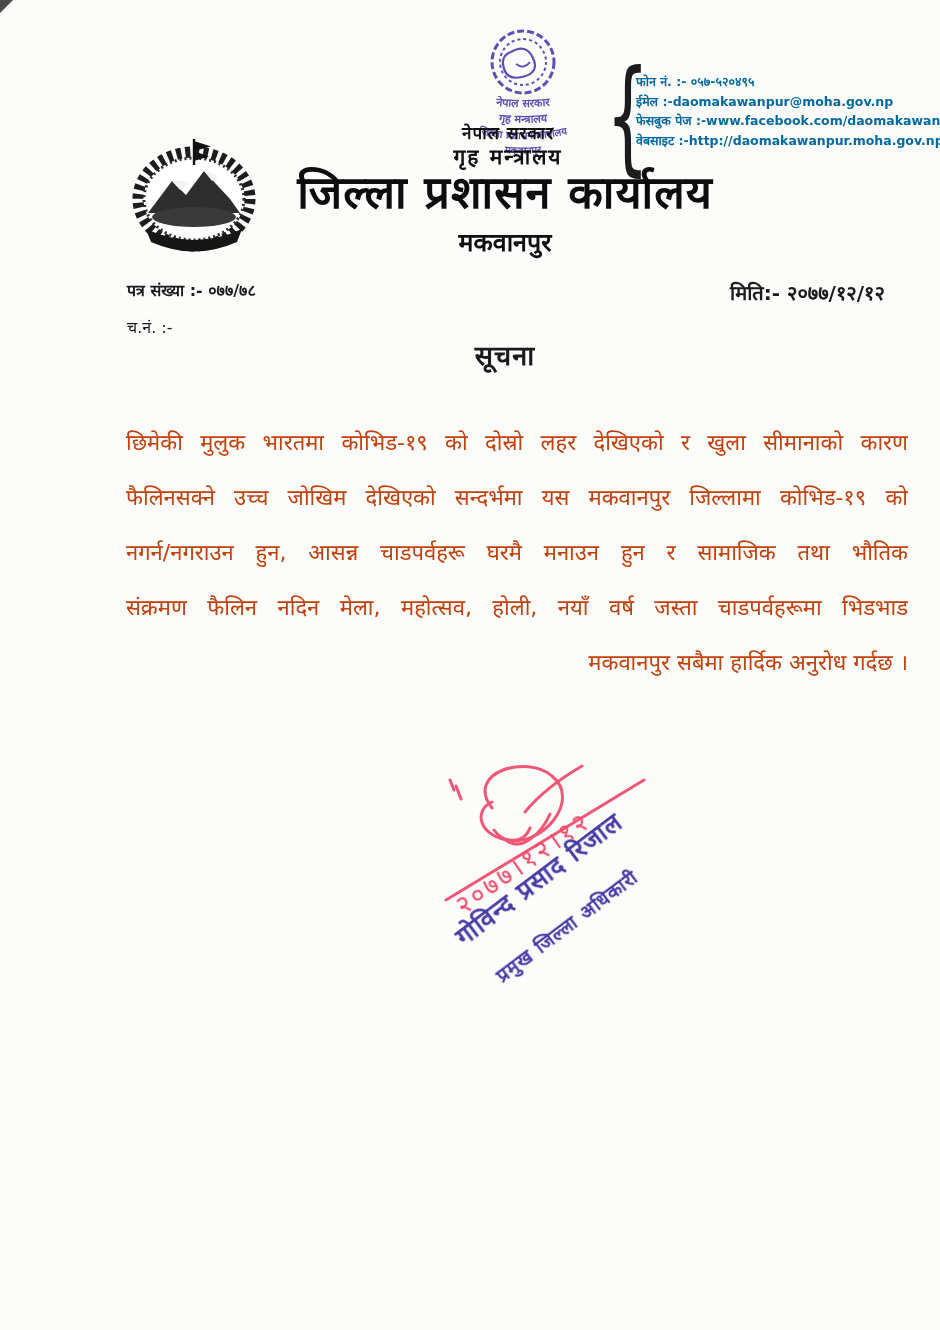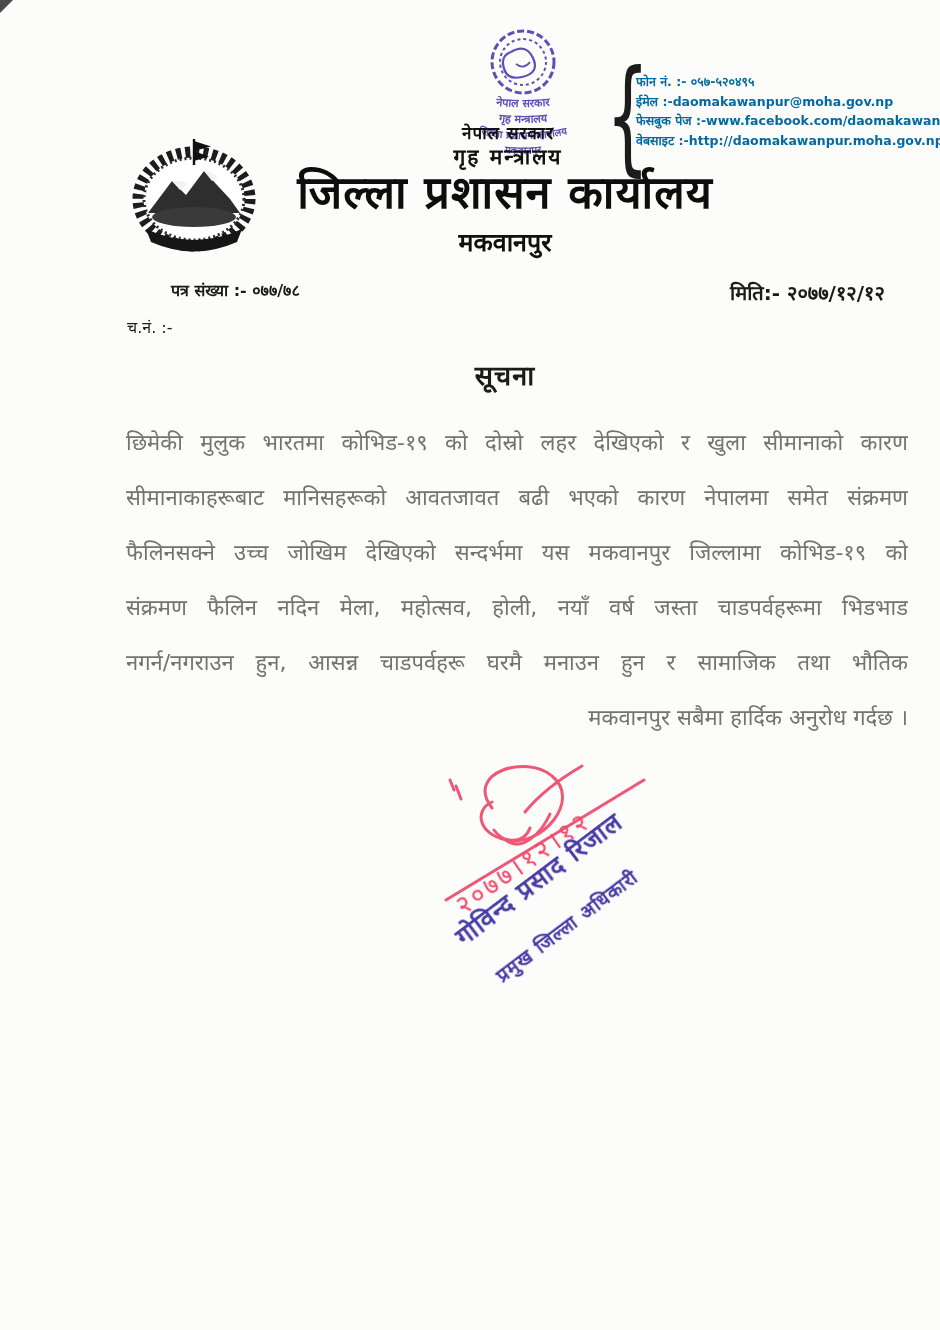--- a/index.html
+++ b/index.html
@@ -22,28 +22,28 @@
 
   .seal-svg{left:418px;top:22px;opacity:.93;filter:blur(.3px);}
   .emblem-svg{left:130px;top:137px;}
 
   
   .brace{left:606px;top:62px;font-size:124px;line-height:108px;color:#1c1c1c;transform:scaleX(.55);transform-origin:left top;font-weight:400;}
   .contact{left:636px;top:72px;width:290px;}
   .contact-line{font-size:12.5px;line-height:19.5px;font-weight:700;color:#0369a1;white-space:nowrap;}
 
   
-  .ref-no{left:127px;top:279px;font-size:16px;font-weight:700;margin-left:44px;}
+  .ref-no{left:127px;top:279px;font-size:16px;font-weight:700;}
   .ch-no{left:127px;top:316px;font-size:16px;font-weight:400;}
   .date{left:730px;top:279px;font-size:20px;font-weight:700;}
 
   
-  .notice-title{left:245px;top:336px;width:520px;text-align:center;font-size:27px;font-weight:700;letter-spacing:1px;margin-top:20px;}
+  .notice-title{left:245px;top:336px;width:520px;text-align:center;font-size:27px;font-weight:700;letter-spacing:1px;}
   .body-text{left:126px;top:415px;width:782px;}
-  .body-line{font-size:22px;line-height:55px;height:55px;overflow:hidden;text-align:justify;color:#737373;}
+  .body-line{font-size:22px;line-height:55px;height:55px;overflow:hidden;text-align:justify;color:#c2410c;}
   .body-line::after{content:"";display:inline-block;width:100%;}
   .body-line.last{text-align:right;}
   .body-line.last::after{display:none;}
 
   
   .sig-svg{left:430px;top:750px;}
   .sig-date{left:468px;top:886px;transform:rotate(-35deg);transform-origin:left bottom;
     font-size:26px;letter-spacing:3px;color:#ef4a6c;font-weight:400;white-space:nowrap;filter:blur(.2px);}
   .stamp-name{left:468px;top:918px;transform:rotate(-37deg);transform-origin:left bottom;
     font-size:25px;font-weight:700;color:#473ba6;white-space:nowrap;letter-spacing:1px;filter:blur(.25px);}
@@ -104,24 +104,23 @@
     <div class="contact-line">वेबसाइट :-http://daomakawanpur.moha.gov.np/</div>
   </div>
 
   <div class="abs ref-no">पत्र संख्या :- ०७७/७८</div>
   <div class="abs ch-no">च.नं. :-</div>
   <div class="abs date">मिति:- २०७७/१२/१२</div>
 
   <div class="abs notice-title">सूचना</div>
   <div class="abs body-text">
     <div class="body-line">छिमेकी मुलुक भारतमा कोभिड-१९ को दोस्रो लहर देखिएको र खुला सीमानाको कारण</div>
-    <div class="body-line">सीमानाकाहरूबाट मानिसहरूको आवतजावत बढी भएको कारण नेपालमा समेत संक्रमण</div>
     <div class="body-line">फैलिनसक्ने उच्च जोखिम देखिएको सन्दर्भमा यस मकवानपुर जिल्लामा कोभिड-१९ को</div>
+    <div class="body-line">नगर्न/नगराउन हुन, आसन्न चाडपर्वहरू घरमै मनाउन हुन र सामाजिक तथा भौतिक</div>
     <div class="body-line">संक्रमण फैलिन नदिन मेला, महोत्सव, होली, नयाँ वर्ष जस्ता चाडपर्वहरूमा भिडभाड</div>
-    <div class="body-line">नगर्न/नगराउन हुन, आसन्न चाडपर्वहरू घरमै मनाउन हुन र सामाजिक तथा भौतिक</div>
     <div class="body-line last">मकवानपुर सबैमा हार्दिक अनुरोध गर्दछ ।</div>
   </div>
 
   <svg class="abs sig-svg" width="245" height="175" viewBox="0 0 245 175">
     <g stroke="#ef4a6c" stroke-width="3" fill="none" stroke-linecap="round" opacity=".92">
       <path d="M62,58 C34,22 98,4 122,26 C152,50 112,98 76,90 C48,84 44,60 62,52"></path>
       <path d="M76,90 C92,103 112,82 120,64"></path>
       <path d="M95,62 C108,46 128,30 152,16"></path>
       <path d="M26,36 l5,13"></path>
       <path d="M20,30 l4,10"></path>

